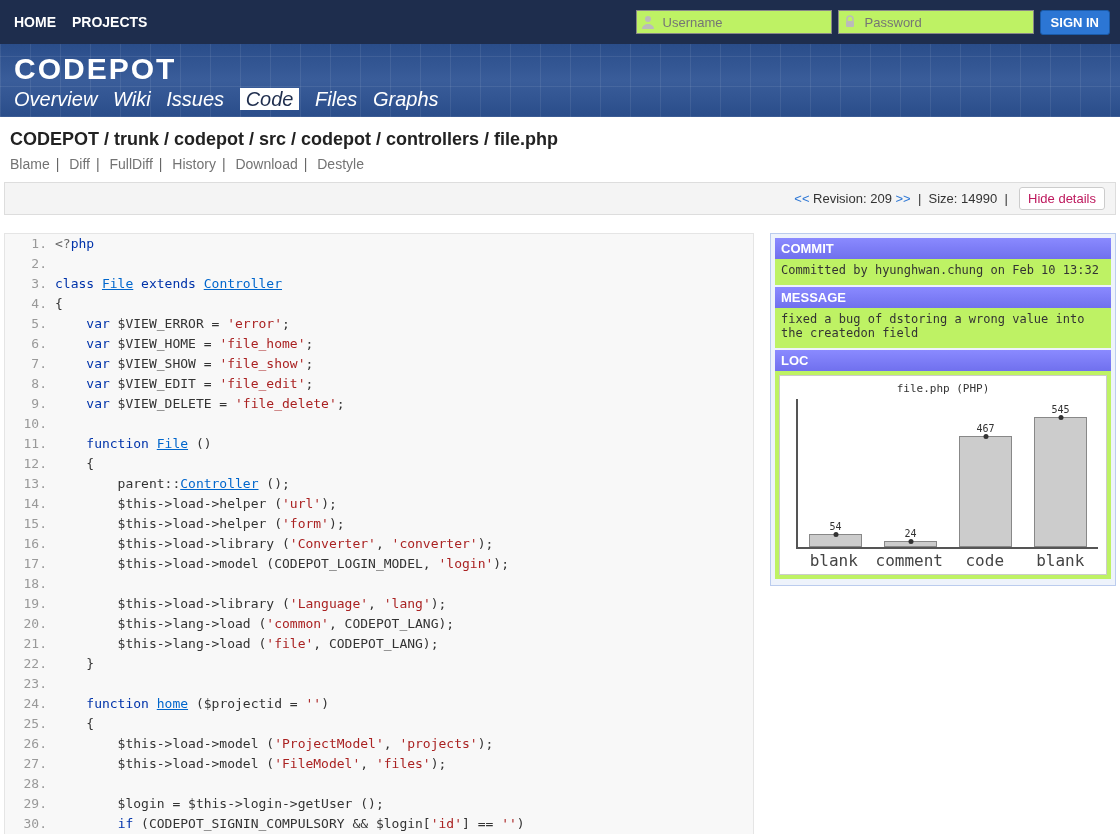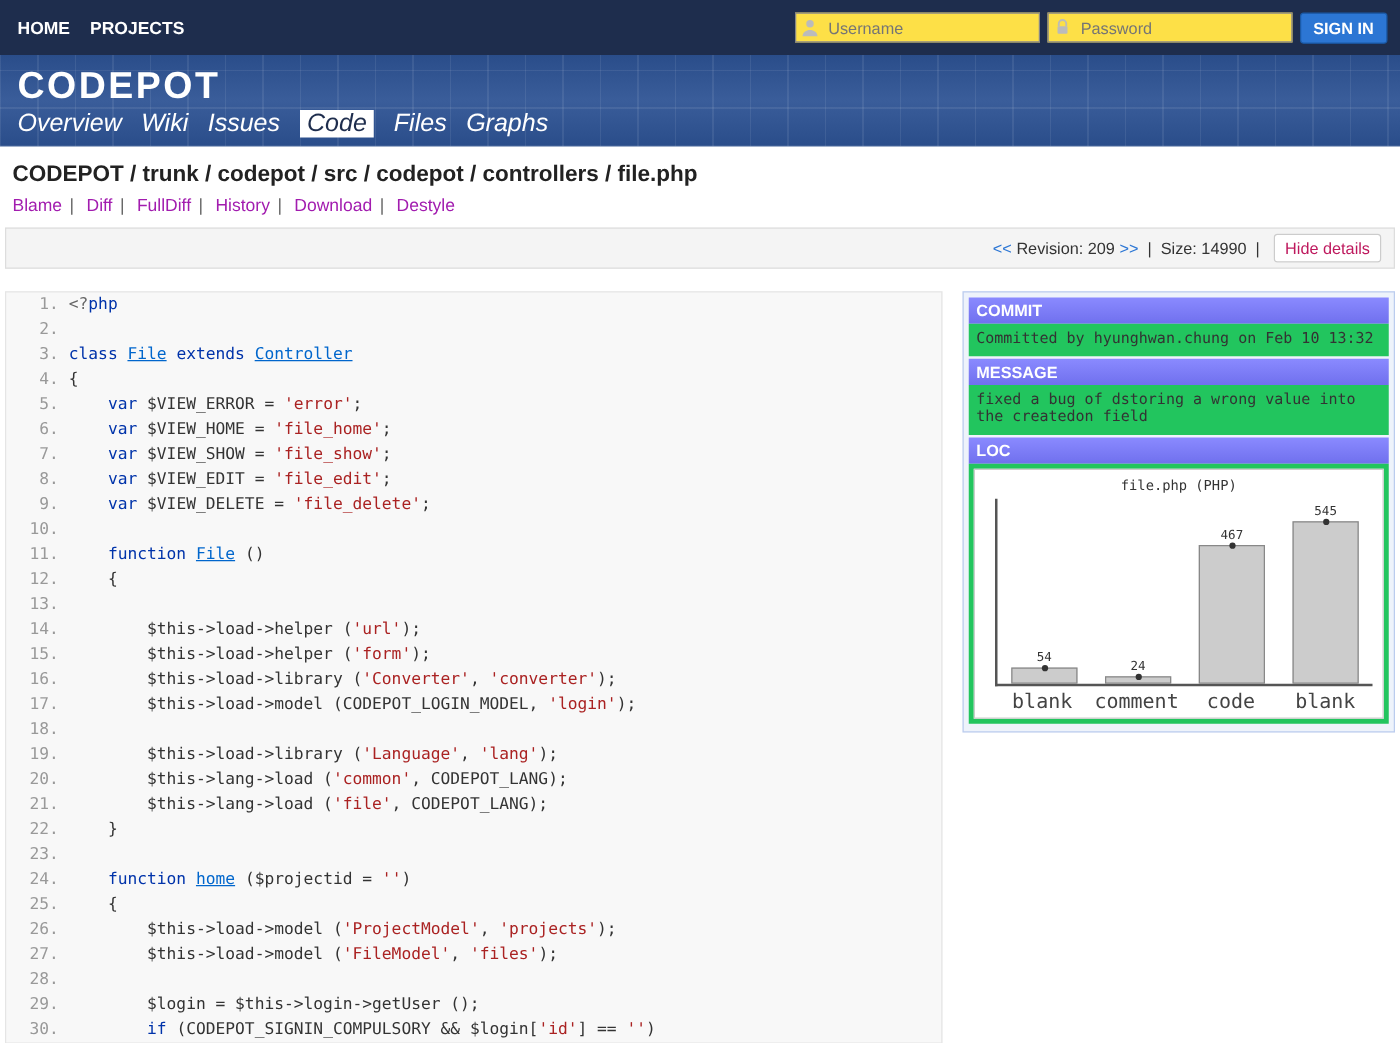--- a/index.html
+++ b/index.html
@@ -11,21 +11,21 @@
   display: flex;
   align-items: center;
   padding: 0 10px;
   color: #fff;
 }
 .topbar .navlinks { display: flex; gap: 8px; }
 .topbar .navlinks a { color: #fff; text-decoration: none; font-weight: bold; font-size: 14px; padding: 4px 4px; }
 .topbar .spacer { flex: 1; }
 .topbar .loginbox { display: flex; gap: 6px; align-items: center; }
 .topbar input[type=text], .topbar input[type=password] {
-  background: #fde047;
+  background: #bef264;
   border: 1px solid #888;
   padding: 4px 6px 4px 26px;
   width: 196px;
   height: 24px;
   font-size: 13px;
   color: #333;
 }
 .inputwrap { position: relative; }
 .inputwrap svg { position: absolute; left: 4px; top: 4px; }
 .signin-btn {
@@ -69,21 +69,21 @@
 .breadcrumb {
   padding: 12px 10px 6px;
   font-size: 18px;
   font-weight: bold;
   color: #222;
 }
 .actions {
   padding: 0 10px 10px;
   font-size: 14px;
 }
-.actions a { color: #a21caf; text-decoration: none; }
+.actions a { color: #737373; text-decoration: none; }
 .actions .sep { color: #666; margin: 0 6px; }
 
 .revbar {
   background: #f4f4f4;
   border: 1px solid #ddd;
   margin: 0 4px;
   padding: 8px 10px;
   text-align: right;
   font-size: 13px;
   color: #333;
@@ -142,21 +142,21 @@
   color: #fff;
   font-weight: bold;
   padding: 3px 6px;
   font-size: 13px;
 }
 .sidebody {
   padding: 4px 6px 8px;
   font-family: 'DejaVu Sans Mono', Consolas, monospace;
   font-size: 12px;
   color: #333;
-  background: #22c55e;
+  background: #bef264;
 }
 .chartwrap {
   background: #fff;
   border: 1px solid #ccc;
   padding: 6px 2px 4px;
 }
 .charttitle { text-align: center; font-family: monospace; font-size: 11px; margin-bottom: 4px; }
 .chart {
   display: flex;
   align-items: flex-end;
@@ -282,20 +282,21 @@
       <div class="codeline">
         <span class="lineno">11.</span>
         <span class="src">    <span class="kw">function</span> <span class="cls">File</span> ()</span>
       </div>
       <div class="codeline">
         <span class="lineno">12.</span>
         <span class="src">    {</span>
       </div>
       <div class="codeline">
         <span class="lineno">13.</span>
+        <span class="src">        parent::<span class="cls">Controller</span> ();</span>
       </div>
       <div class="codeline">
         <span class="lineno">14.</span>
         <span class="src">        $this-&gt;load-&gt;helper (<span class="str">'url'</span>);</span>
       </div>
       <div class="codeline">
         <span class="lineno">15.</span>
         <span class="src">        $this-&gt;load-&gt;helper (<span class="str">'form'</span>);</span>
       </div>
       <div class="codeline">

